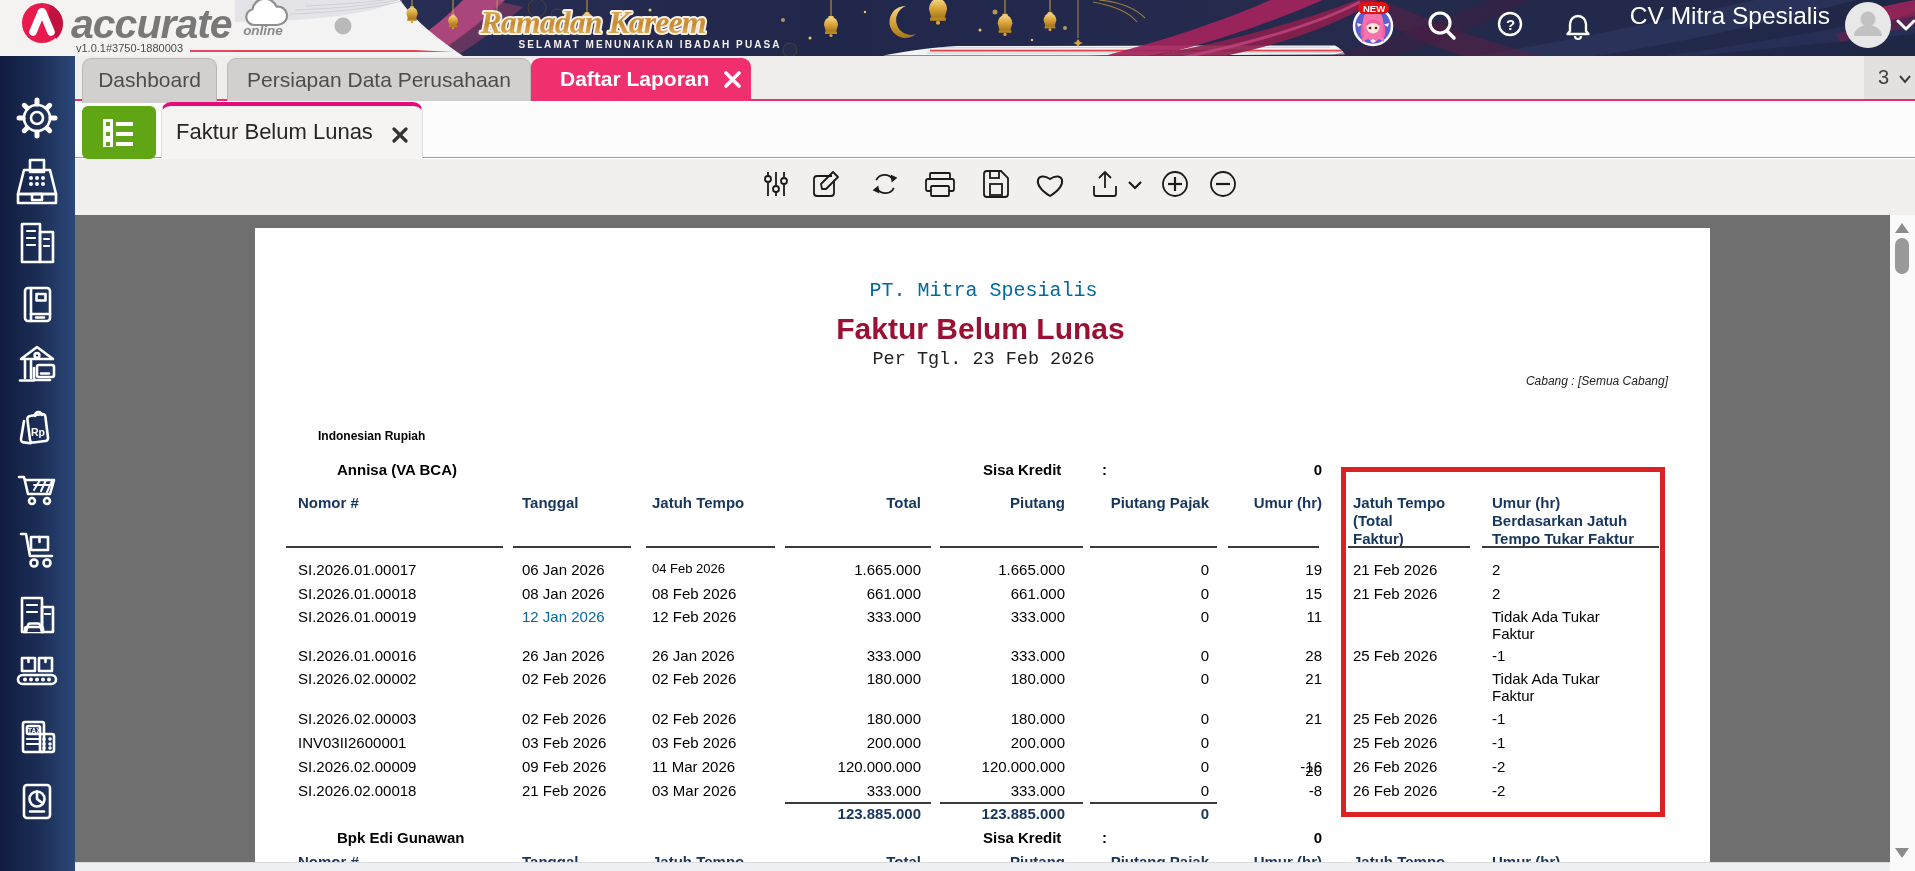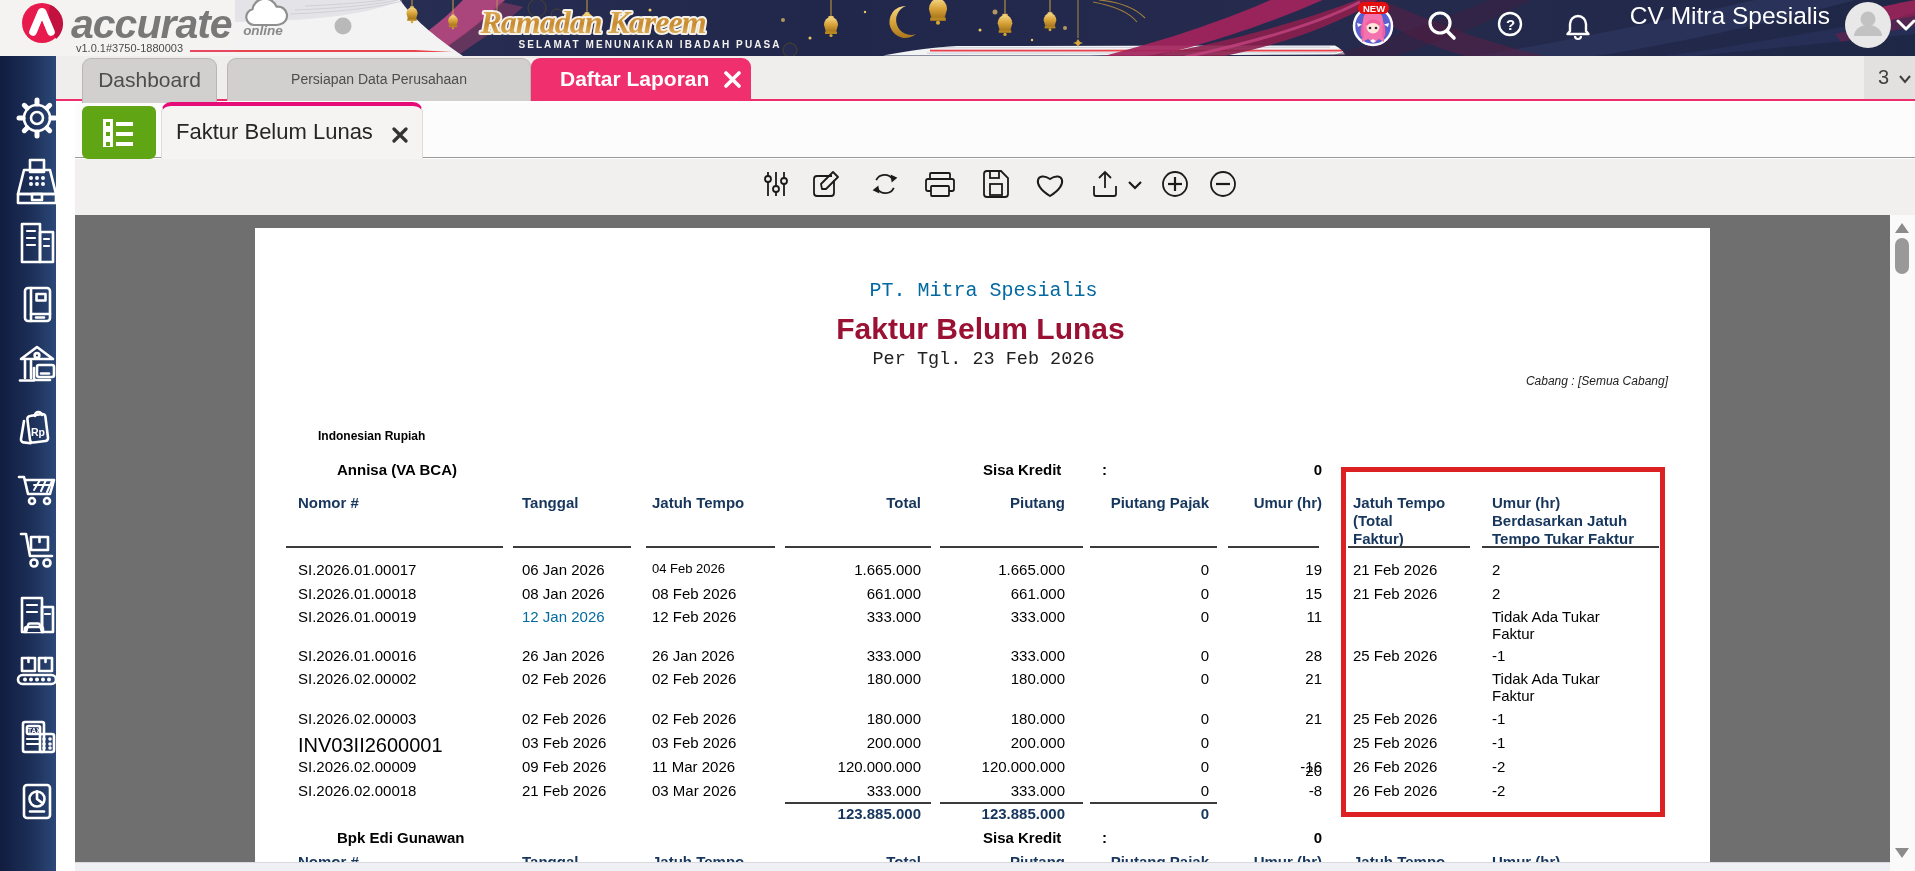--- a/index.html
+++ b/index.html
@@ -152,21 +152,21 @@
     <circle cx="528" cy="19" r="7.5" fill="#c2c2c2"></circle>
     <path d="M514,36 a14,11 0 0 1 28,0 Z" fill="#c2c2c2"></path>
 
     <path d="M558,21 l8,8 8,-8" fill="none" stroke="#fff" stroke-width="3" stroke-linecap="round" stroke-linejoin="round"></path>
   </svg>
   <div class="abs" style="left:1430px;top:2px;width:400px;text-align:right;font-size:24.5px;color:#fff;">CV Mitra Spesialis</div>
 </div>
 
 <div class="abs" id="tabstrip" style="left:0;top:56px;width:1915px;height:45px;background:#efeeed;border-bottom:2px solid #ee2d6c;">
   <div class="abs" style="left:82px;top:2px;width:135px;height:59px;background:#d2d0cf;border:1px solid #b9b6b5;border-bottom:none;border-radius:9px 9px 0 0;color:#4d4d4d;font-size:21px;text-align:center;line-height:41px;">Dashboard</div>
-  <div class="abs" style="left:227px;top:2px;width:304px;height:43px;background:#d2d0cf;border:1px solid #b9b6b5;border-bottom:none;border-radius:9px 9px 0 0;color:#4d4d4d;font-size:14px;text-align:center;line-height:41px;">Persiapan Data Perusahaan</div>
+  <div class="abs" style="left:227px;top:2px;width:304px;height:43px;background:#d2d0cf;border:1px solid #b9b6b5;border-bottom:none;border-radius:9px 9px 0 0;color:#4d4d4d;font-size:21px;text-align:center;line-height:41px;">Persiapan Data Perusahaan</div>
   <div class="abs" style="left:531px;top:2px;width:220px;height:43px;background:#f0306e;border-radius:9px 9px 0 0;color:#fff;font-size:21px;font-weight:bold;line-height:41px;">
     <span style="margin-left:29px;">Daftar Laporan</span>
     <svg class="abs" style="left:193px;top:13px;" width="17" height="17" viewBox="0 0 17 17">
         <path d="M2,2 L15,15 M15,2 L2,15" stroke="#fff" stroke-width="3.6" stroke-linecap="round"></path>
       </svg>
   </div>
   <div class="abs" style="left:1864px;top:0;width:51px;height:43px;background:#e3e1e0;color:#3f3f3f;font-size:20px;line-height:43px;">
     <span style="margin-left:14px;">3</span>
     <svg style="margin-left:3px;vertical-align:-2px;" width="14" height="14" viewBox="0 0 14 14">
         <path d="M2,4 l5,6 5,-6" fill="none" stroke="#3f3f3f" stroke-width="2"></path>
@@ -237,21 +237,21 @@
       <circle cx="415" cy="14" r="12"></circle>
       <line x1="408" y1="14" x2="422" y2="14" stroke-width="2.2"></line>
         <line x1="415" y1="7" x2="415" y2="21" stroke-width="2.2"></line>
 
       <circle cx="463" cy="14" r="12"></circle>
       <line x1="456" y1="14" x2="470" y2="14" stroke-width="2.2"></line>
     </g>
   </svg>
 </div>
 
-<div class="abs" id="sidebar" style="left:0;top:56px;width:56px;height:815px;background:linear-gradient(90deg,#111c40 0%,#1c2f57 55%,#2b4878 100%);">
+<div class="abs" id="sidebar" style="left:0;top:56px;width:75px;height:815px;background:linear-gradient(90deg,#111c40 0%,#1c2f57 55%,#2b4878 100%);">
   <svg width="75" height="815" viewBox="0 0 75 815">
     <g stroke="#fff" stroke-width="2.6" fill="none" stroke-linejoin="round" stroke-linecap="round">
 
       <circle cx="37" cy="62" r="6"></circle>
       <circle cx="37" cy="62" r="13"></circle>
       <g stroke-width="5">
         <line x1="37" y1="44" x2="37" y2="48"></line>
           <line x1="37" y1="76" x2="37" y2="80"></line>
         <line x1="19" y1="62" x2="23" y2="62"></line>
           <line x1="51" y1="62" x2="55" y2="62"></line>
@@ -453,21 +453,21 @@
     <div class="abs" style="left:1235px;top:456px;font-size:15px;color:#000;white-space:nowrap;">Faktur</div>
     <div class="abs" style="left:41px;top:479px;font-size:15px;color:#000;white-space:nowrap;">SI.2026.02.00003</div>
     <div class="abs" style="left:265px;top:479px;font-size:15px;color:#000;white-space:nowrap;">02 Feb 2026</div>
     <div class="abs" style="left:395px;top:479px;font-size:15px;color:#000;white-space:nowrap;">02 Feb 2026</div>
     <div class="abs" style="left:444px;top:479px;width:220px;text-align:right;font-size:15px;color:#000;white-space:nowrap;">180.000</div>
     <div class="abs" style="left:588px;top:479px;width:220px;text-align:right;font-size:15px;color:#000;white-space:nowrap;">180.000</div>
     <div class="abs" style="left:732px;top:479px;width:220px;text-align:right;font-size:15px;color:#000;white-space:nowrap;">0</div>
     <div class="abs" style="left:845px;top:479px;width:220px;text-align:right;font-size:15px;color:#000;white-space:nowrap;">21</div>
     <div class="abs" style="left:1096px;top:479px;font-size:15px;color:#000;white-space:nowrap;">25 Feb 2026</div>
     <div class="abs" style="left:1235px;top:479px;font-size:15px;color:#000;white-space:nowrap;">-1</div>
-    <div class="abs" style="left:41px;top:503px;font-size:20px;color:#000;white-space:nowrap;">INV03II2600001</div>
+    <div class="abs" style="left:41px;top:503px;font-size:15px;color:#000;white-space:nowrap;">INV03II2600001</div>
     <div class="abs" style="left:265px;top:503px;font-size:15px;color:#000;white-space:nowrap;">03 Feb 2026</div>
     <div class="abs" style="left:395px;top:503px;font-size:15px;color:#000;white-space:nowrap;">03 Feb 2026</div>
     <div class="abs" style="left:444px;top:503px;width:220px;text-align:right;font-size:15px;color:#000;white-space:nowrap;">200.000</div>
     <div class="abs" style="left:588px;top:503px;width:220px;text-align:right;font-size:15px;color:#000;white-space:nowrap;">200.000</div>
     <div class="abs" style="left:732px;top:503px;width:220px;text-align:right;font-size:15px;color:#000;white-space:nowrap;">0</div>
     <div class="abs" style="left:845px;top:531px;width:220px;text-align:right;font-size:15px;color:#000;white-space:nowrap;">20</div>
     <div class="abs" style="left:1096px;top:503px;font-size:15px;color:#000;white-space:nowrap;">25 Feb 2026</div>
     <div class="abs" style="left:1235px;top:503px;font-size:15px;color:#000;white-space:nowrap;">-1</div>
     <div class="abs" style="left:41px;top:527px;font-size:15px;color:#000;white-space:nowrap;">SI.2026.02.00009</div>
     <div class="abs" style="left:265px;top:527px;font-size:15px;color:#000;white-space:nowrap;">09 Feb 2026</div>

